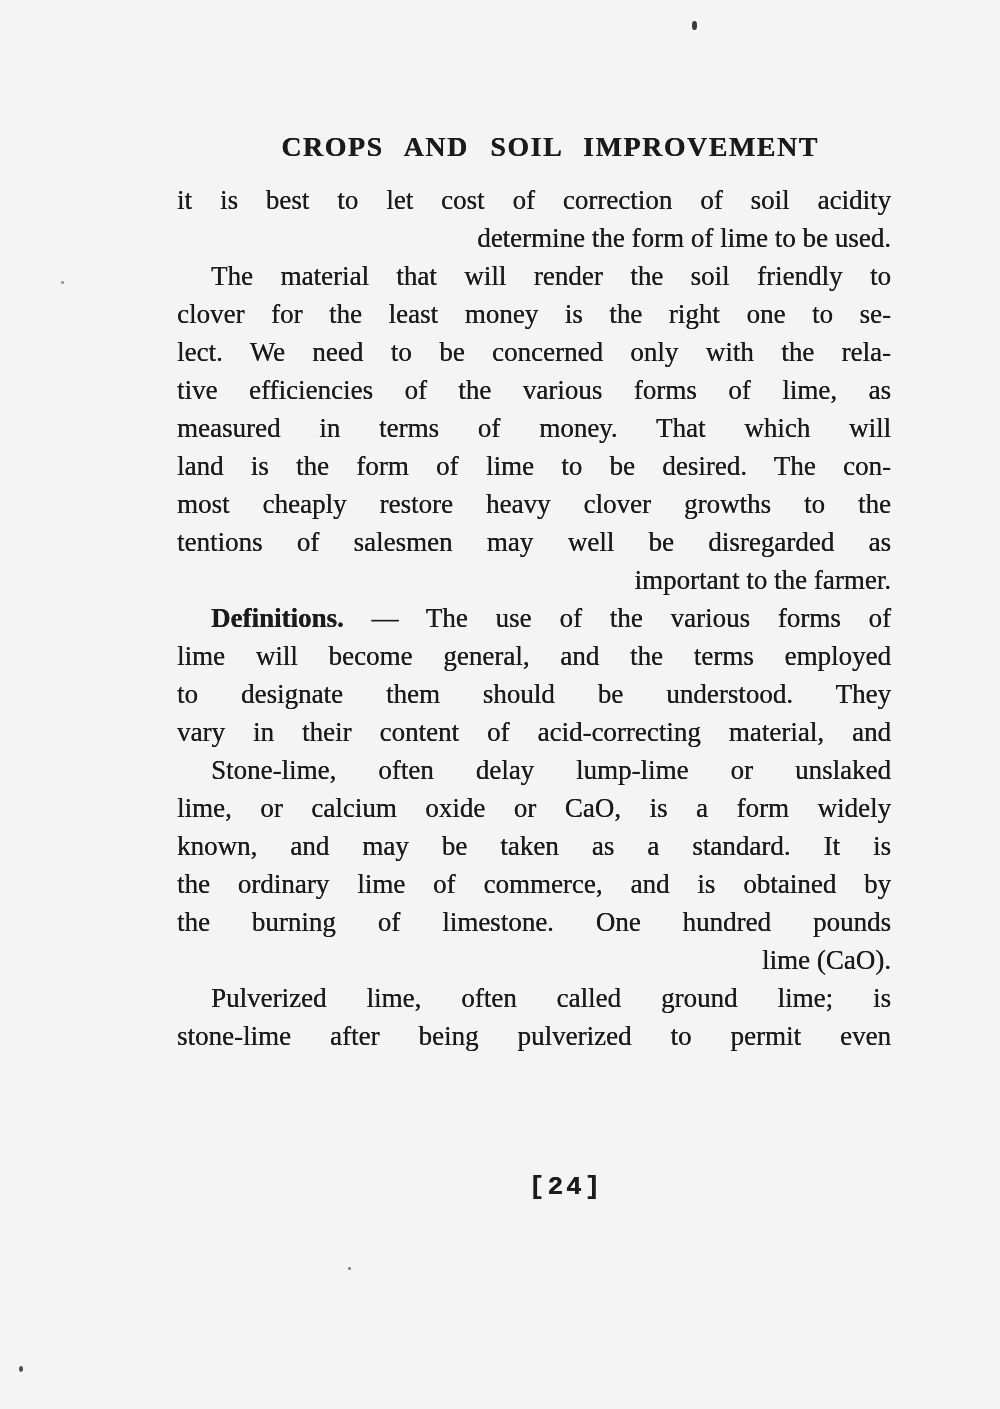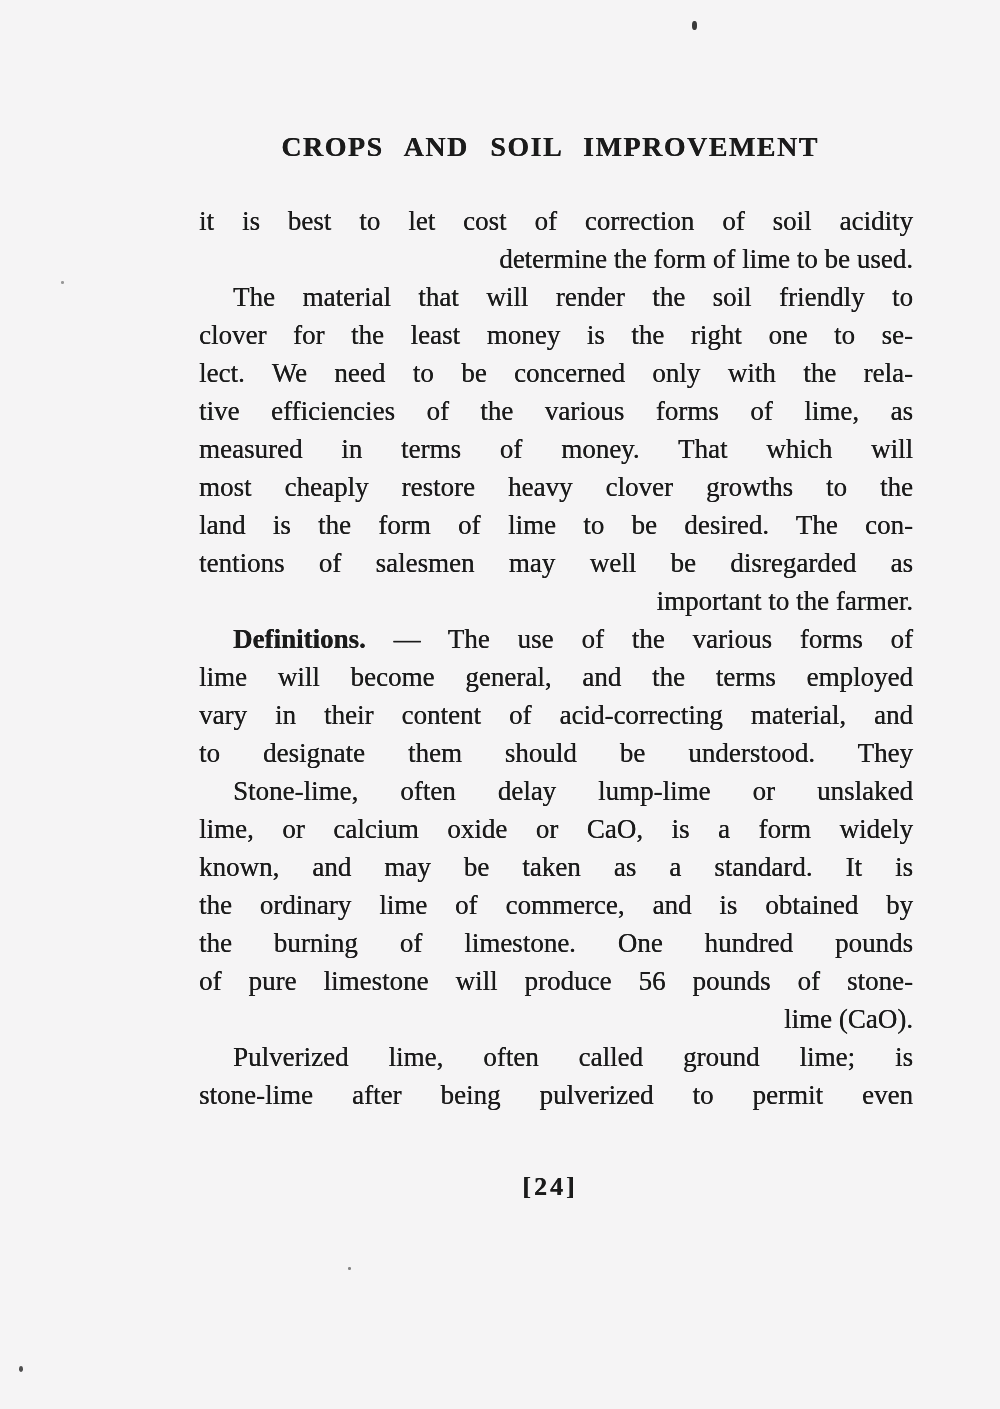--- a/index.html
+++ b/index.html
@@ -24,52 +24,52 @@
     font-size: 28px;
     font-weight: bold;
     letter-spacing: 1.5px;
     word-spacing: 13px;
     white-space: nowrap;
     text-shadow: 0.3px 0 0 currentColor;
   }
   .body-text {
     position: absolute;
     top: 181px;
-    left: 199px;
+    left: 177px;
     width: 714px;
     font-size: 27px;
     line-height: 38px;
     text-shadow: 0.25px 0 0 currentColor;
-    margin-top: 21px;
   }
   .line {
     height: 38px;
     white-space: nowrap;
     text-align: right;
   }
   .line.justify {
     text-align: justify;
     text-align-last: justify;
     white-space: normal;
   }
   .line.indent {
     padding-left: 34px;
   }
   .seg-b { font-weight: bold; }
   .seg-i { }
   .page-number {
     position: absolute;
     top: 1172px;
-    left: 193px;
+    left: 209px;
     width: 714px;
     text-align: center;
     font-size: 26px;
     font-weight: bold;
     letter-spacing: 3px;
     text-shadow: 0.25px 0 0 currentColor;
+    font-family: Liberation Mono, monospace;
   }
   .speck {
     position: absolute;
     background: #262626;
     border-radius: 45%;
   }
 </style>
 </head>
 <body>
 
@@ -79,38 +79,37 @@
     <div>
       <div class="line justify"><span class="seg-n">it is best to let cost of correction of soil acidity</span></div>
       <div class="line"><span class="seg-n">determine the form of lime to be used.</span></div>
     </div>
     <div>
       <div class="line justify indent"><span class="seg-n">The material that will render the soil friendly to</span></div>
       <div class="line justify"><span class="seg-n">clover for the least money is the right one to se-</span></div>
       <div class="line justify"><span class="seg-n">lect. We need to be concerned only with the rela-</span></div>
       <div class="line justify"><span class="seg-n">tive efficiencies of the various forms of lime, as</span></div>
       <div class="line justify"><span class="seg-n">measured in terms of money. That which will</span></div>
+      <div class="line justify"><span class="seg-n">land is the form of lime to be desired. The con-</span></div>
       <div class="line justify"><span class="seg-n">most cheaply restore heavy clover growths to the</span></div>
-      <div class="line justify"><span class="seg-n">land is the form of lime to be desired. The con-</span></div>
       <div class="line justify"><span class="seg-n">tentions of salesmen may well be disregarded as</span></div>
       <div class="line"><span class="seg-n">important to the farmer.</span></div>
     </div>
     <div>
       <div class="line justify indent"><span class="seg-b">Definitions.</span><span class="seg-n"> — The use of the various forms of</span></div>
       <div class="line justify"><span class="seg-n">lime will become general, and the terms employed</span></div>
+      <div class="line justify"><span class="seg-n">to designate them should be understood. They</span></div>
       <div class="line justify"><span class="seg-n">vary in their content of acid-correcting material, and</span></div>
-      <div class="line justify"><span class="seg-n">to designate them should be understood. They</span></div>
     </div>
     <div>
       <div class="line justify indent"><span class="seg-i">Stone-lime</span><span class="seg-n">, often delay lump-lime or unslaked</span></div>
       <div class="line justify"><span class="seg-n">lime, or calcium oxide or CaO, is a form widely</span></div>
       <div class="line justify"><span class="seg-n">known, and may be taken as a standard. It is</span></div>
       <div class="line justify"><span class="seg-n">the ordinary lime of commerce, and is obtained by</span></div>
       <div class="line justify"><span class="seg-n">the burning of limestone. One hundred pounds</span></div>
-      <div class="line justify"><span class="seg-n">of pure limestone will produce 56 pounds of stone-</span></div>
       <div class="line"><span class="seg-n">lime (CaO).</span></div>
     </div>
     <div>
       <div class="line justify indent"><span class="seg-i">Pulverized lime</span><span class="seg-n">, often called ground lime; is</span></div>
       <div class="line justify"><span class="seg-n">stone-lime after being pulverized to permit even</span></div>
     </div>
   </div>
 
 <div class="page-number">[24]</div>
 

